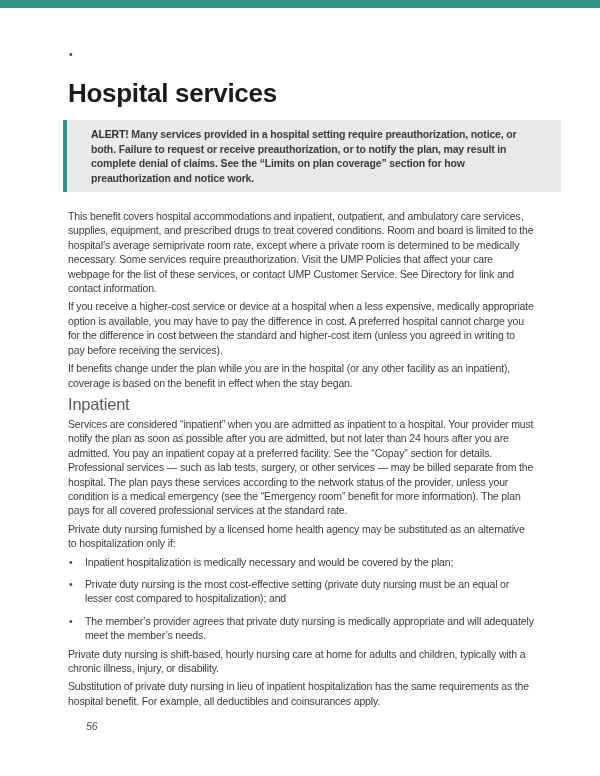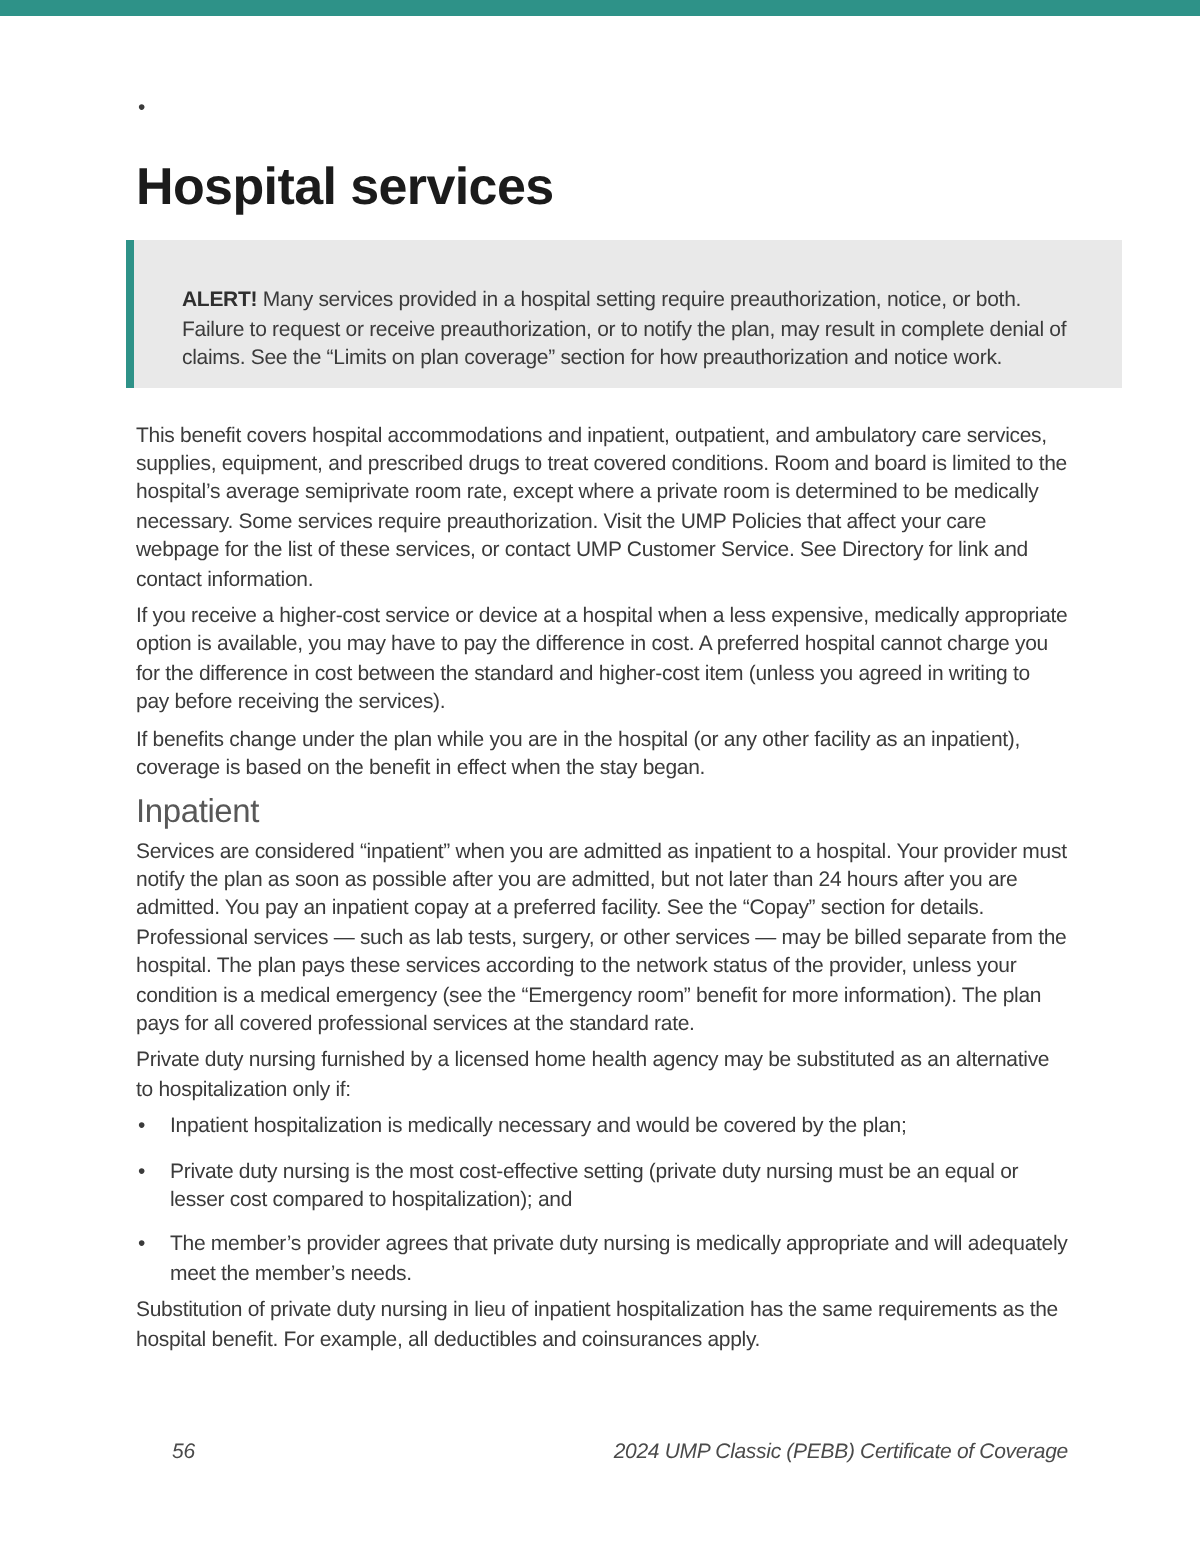--- a/index.html
+++ b/index.html
@@ -16,21 +16,21 @@
   .intro-bullet a { color:#2d7fc0; font-weight:bold; text-decoration:none; }
 
   h1.section-title {
     margin:19px 0 0 0; font-size:26px; line-height:26px; letter-spacing:-0.3px;
     color:#1b1b1b; font-weight:bold;
   }
 
   .alert-box {
     margin:14px 0 0 -5px; width:447px;
     background:#e9e9e9; border-left:4px solid var(--accent,#2E9288);
-    padding:23px 23px 7px 24px; color:#3b3b3b;
+    padding:7px 23px 7px 24px; color:#3b3b3b;font-weight:bold;
   }
   .alert-box b { color:#2f2f2f; }
 
   p.body-par { margin:0 0 4px 0; }
   p.first-par { margin-top:17px; }
 
   h2.sub-title {
     margin:1px 0 3px 0; font-size:16.5px; line-height:20px; font-weight:400;
     color:#585858; letter-spacing:-0.2px;
   }
@@ -81,21 +81,21 @@
       <li>
         <span class="li-dot">•</span>
         <span>Private duty nursing is the most cost-effective setting (private duty nursing must be an equal or lesser cost compared to hospitalization); and</span>
       </li>
       <li>
         <span class="li-dot">•</span>
         <span>The member’s provider agrees that private duty nursing is medically appropriate and will adequately meet the member’s needs.</span>
       </li>
     </ul>
 
+    <p class="body-par">Private duty nursing is shift-based, hourly nursing care at home for adults and children, typically with a chronic illness, injury, or disability.</p>
     <p class="body-par">Substitution of private duty nursing in lieu of inpatient hospitalization has the same requirements as the hospital benefit. For example, all deductibles and coinsurances apply.</p>
 
   </div>
 
   <div class="footer">
     <span>56</span>
-    <span>2024 UMP Classic (PEBB) Certificate of Coverage</span>
   </div>
 </div>
 
 </body></html>

